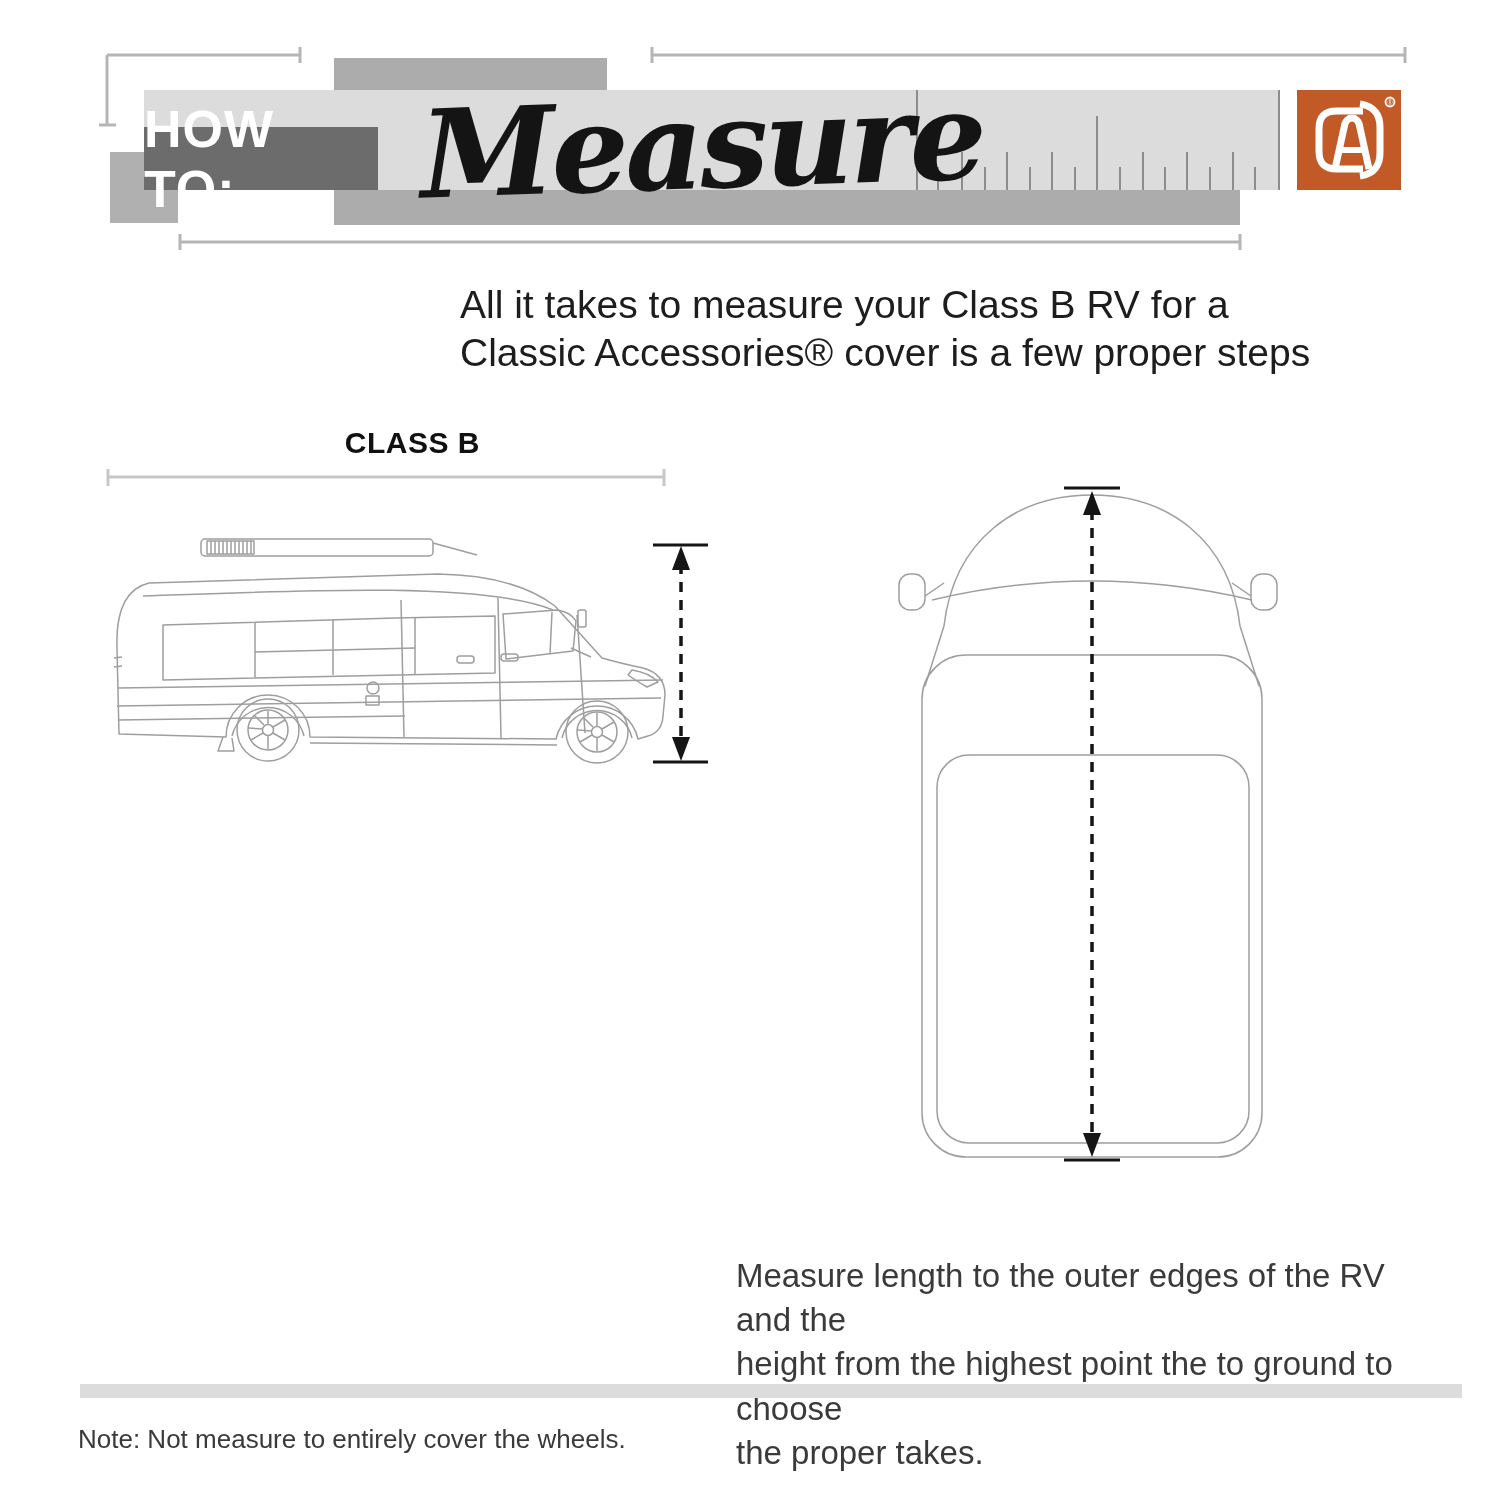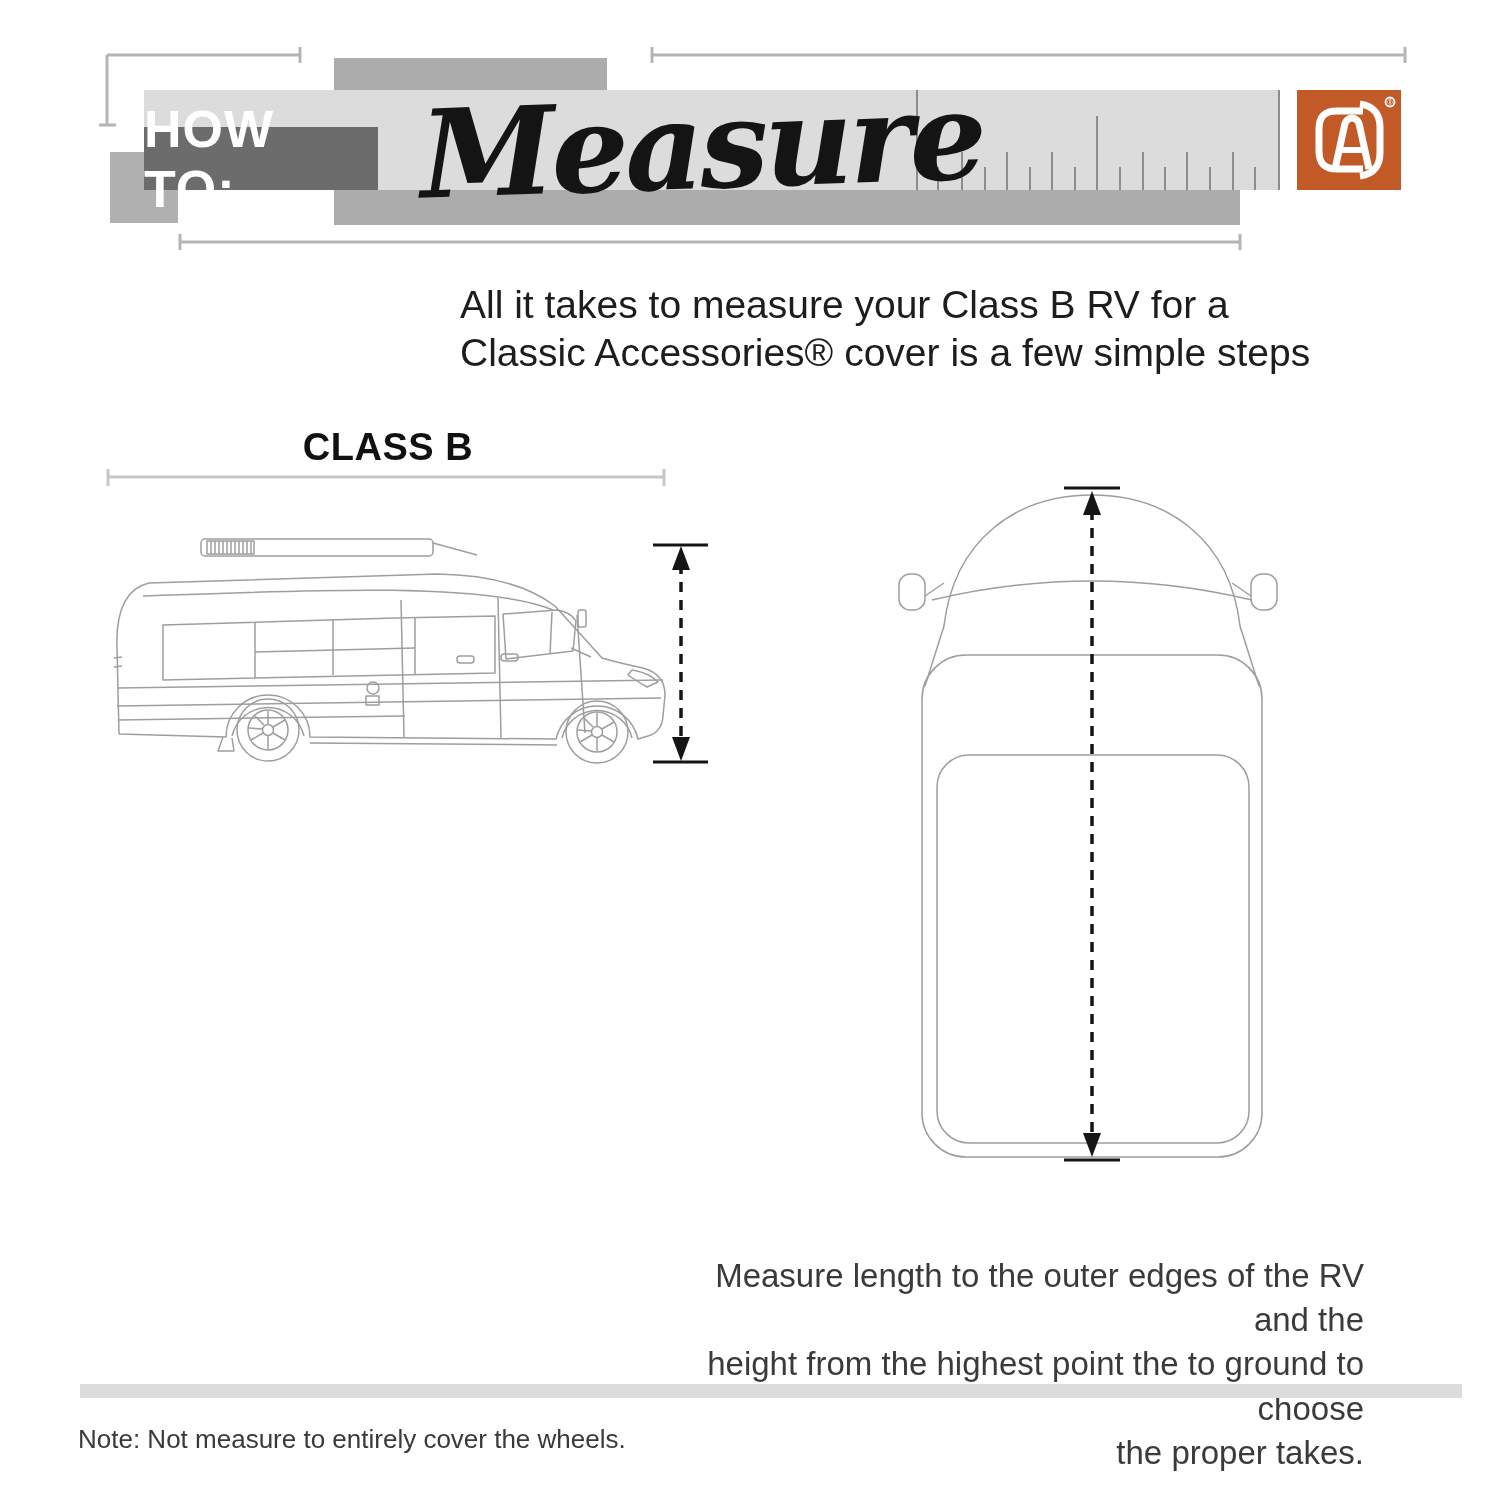--- a/index.html
+++ b/index.html
@@ -25,29 +25,29 @@
     letter-spacing:-4px;
   }
   .logo{left:1297px;top:90px;width:104px;height:100px;z-index:4;}
   
   .intro{
     right:90px;top:281px;width:950px;text-align:left;z-index:2;
     font-size:39px;font-weight:300;line-height:1.23;color:#1d1d1d;
   }
   
   .class-label{
-    left:296px;top:426px;width:184px;text-align:center;
-    font-size:38px;font-weight:bold;letter-spacing:0.5px;color:#111;
+    left:296px;top:426px;width:184px;text-align:right;
+    font-size:30px;font-weight:bold;letter-spacing:0.5px;color:#111;
   }
   
   .van-side{left:105px;top:530px;z-index:2;}
   .van-top{left:898px;top:478px;z-index:2;}
   
   .instructions{
-    left:704px;top:1254px;width:660px;font-size:33px;line-height:1.34;color:#3a3a3a;text-align:right;
+    left:736px;top:1254px;width:660px;font-size:33px;line-height:1.34;color:#3a3a3a;
   }
   
   .divider{left:80px;top:1384px;width:1382px;height:14px;background:#dcdcdc;}
   .note{left:78px;top:1424px;font-size:26px;color:#3a3a3a;}
 </style>
 </head>
 <body>
 
 <div class="canvas">
 
@@ -116,21 +116,21 @@
         <path d="M 38,79 L 47,38 C 48,30 52,28 55,28 C 58,28 62,30 63,38 L 72,79"></path>
         <path d="M 43,60 L 68,60" stroke-width="6"></path>
       </g>
       <circle cx="93" cy="12" r="4.5" fill="none" stroke="#ffffff" stroke-width="1.8"></circle>
       <text x="93" y="14.5" text-anchor="middle" font-size="7" font-family="Liberation Sans, sans-serif" fill="#ffffff">®</text>
     </svg>
   </div>
 
   <div class="abs intro">
     <div>All it takes to measure your Class B RV for a</div>
-    <div>Classic Accessories® cover is a few simple steps</div>
+    <div>Classic Accessories® cover is a few proper steps</div>
   </div>
 
   <div class="abs class-label">CLASS B</div>
 
   <svg class="abs van-side" width="620" height="248" viewBox="0 0 620 248">
     <g stroke="#9e9e9e" stroke-width="1.5" fill="none" stroke-linejoin="round">
 
       <path d="M 14,204 L 121,207 A 41 41 0 0 1 205,207 L 451,209 A 42 42 0 0 1 533,209 L 543,206 Q 557,202 558,186 L 560,165 Q 560,144 538,138 Q 514,133 497,128 L 450,76 C 425,57 388,45 333,44 L 44,53 Q 10,61 12,118 L 14,204 Z"></path>
 
       <rect x="96" y="9" width="232" height="17" rx="4"></rect>

